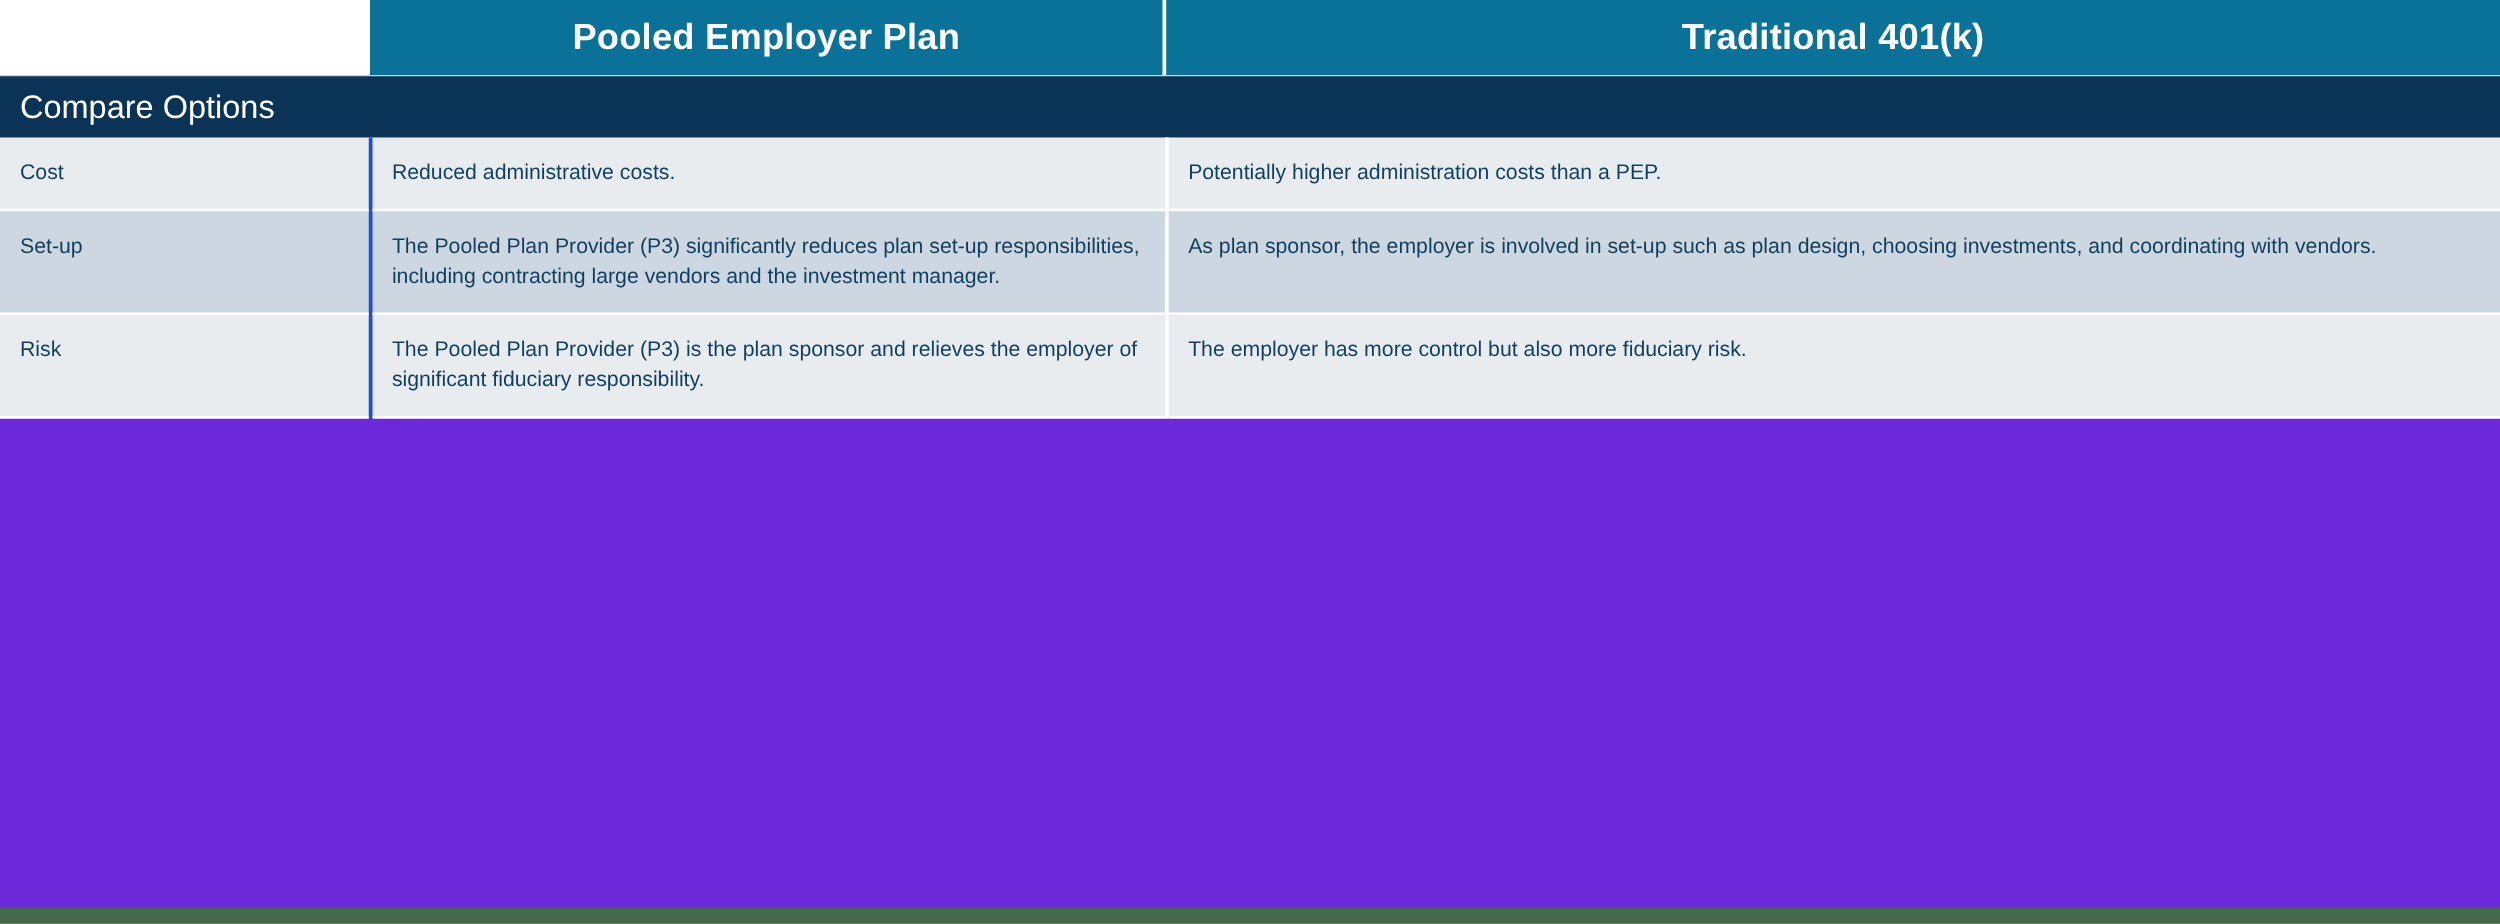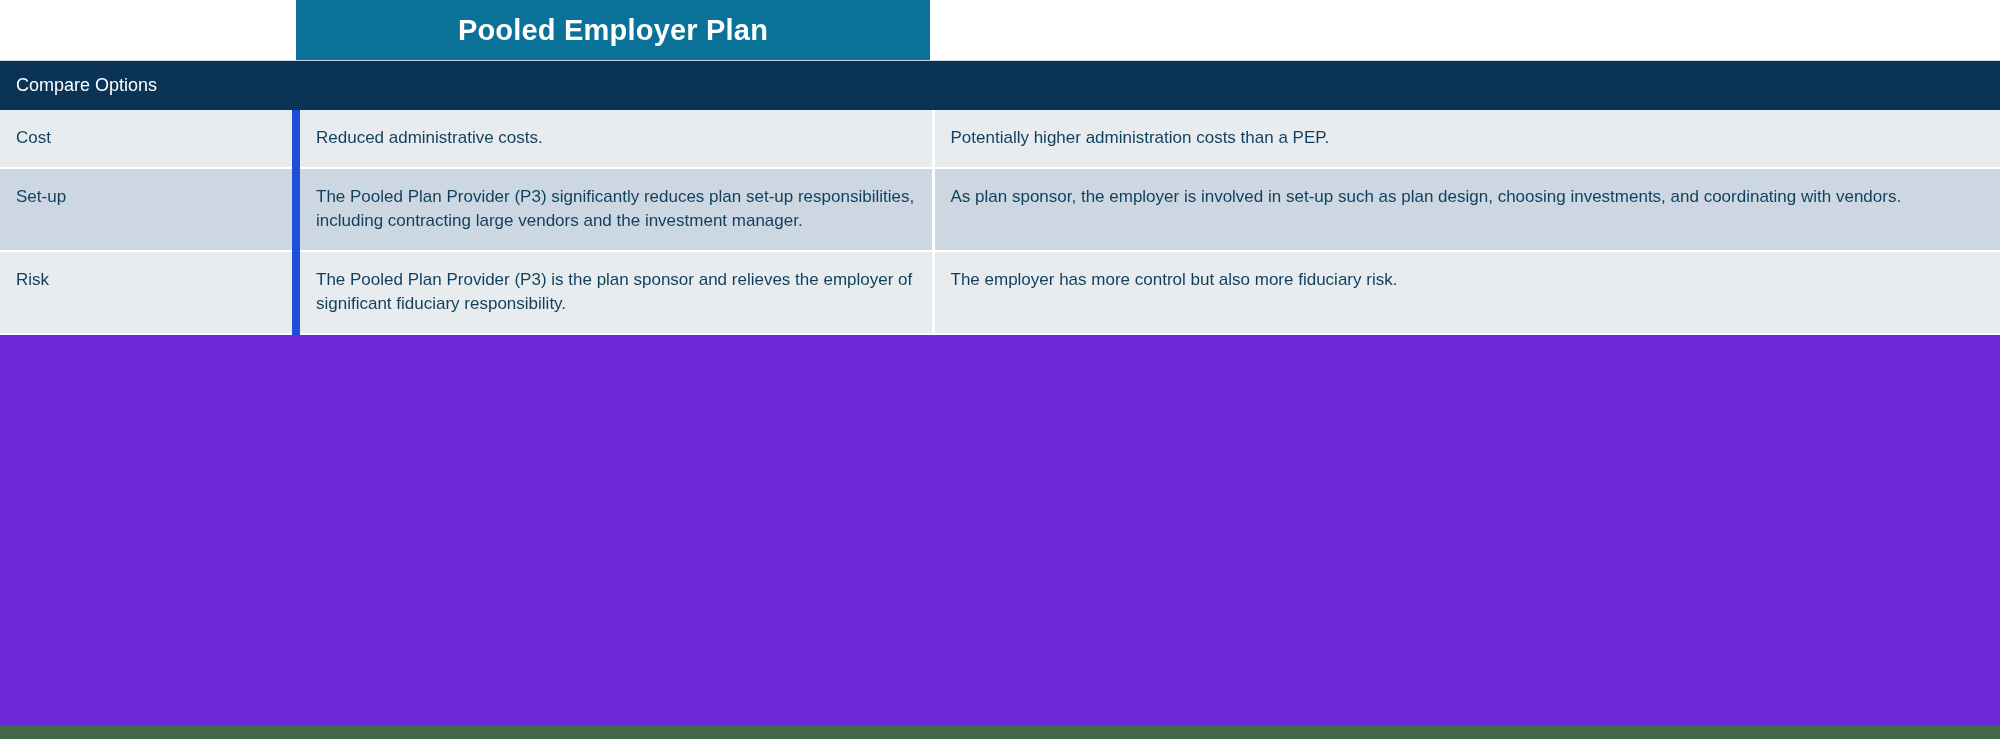--- a/index.html
+++ b/index.html
@@ -55,21 +55,21 @@
     width: 1067px;
     flex: 0 0 1067px;
   }
 
   
   .band {
     width: 2000px;
     height: 50px;
     background: #0a3355;
     color: #ffffff;
-    font-size: 18px;
+    font-size: 26px;
     display: flex;
     align-items: center;
     padding-left: 16px;
     box-sizing: border-box;
     border-top: 1px solid #c8d4de;
   }
 
   
   .tbl {
     width: 2000px;
@@ -79,21 +79,21 @@
   .tbl td {
     vertical-align: top;
     font-size: 17px;
     line-height: 1.38;
     color: #103f5e;
     padding: 16px 16px 18px 16px;
     box-sizing: border-box;
     border-bottom: 2px solid #ffffff;
   }
   .col-label { width: 296px; }
-  .col-pep   { width: 637px; border-left: 8px solid #1d4ed8; border-right: 3px solid #ffffff; }
+  .col-pep   { width: 637px; border-left: 3px solid #1d4ed8; border-right: 3px solid #ffffff; }
   .col-trad  { width: 1067px; }
 
   tr.row-odd  td { background: #e8ecef; }
   tr.row-even td { background: #ccd7e1; }
 
   
   .bottom-bar {
     position: absolute;
     left: 0;
     bottom: 0;
@@ -103,20 +103,21 @@
   }
 </style>
 </head>
 <body>
 
 <div id="slide">
 
   <div class="header-row">
     <div class="hdr-blank"></div>
     <div class="hdr-cell hdr-pep">Pooled Employer Plan</div>
+    <div class="hdr-cell hdr-trad">Traditional 401(k)</div>
   </div>
 
   <div class="band">
     <span>Compare Options</span>
   </div>
 
   <table class="tbl">
     <colgroup>
       <col class="col-label">
       <col class="col-pep">

